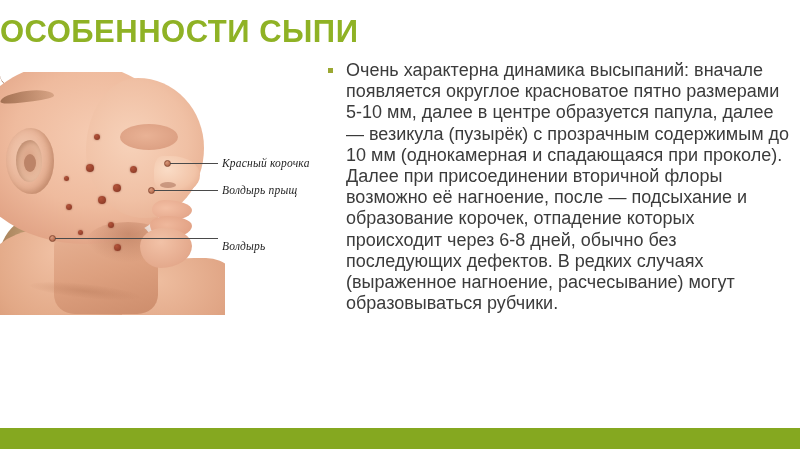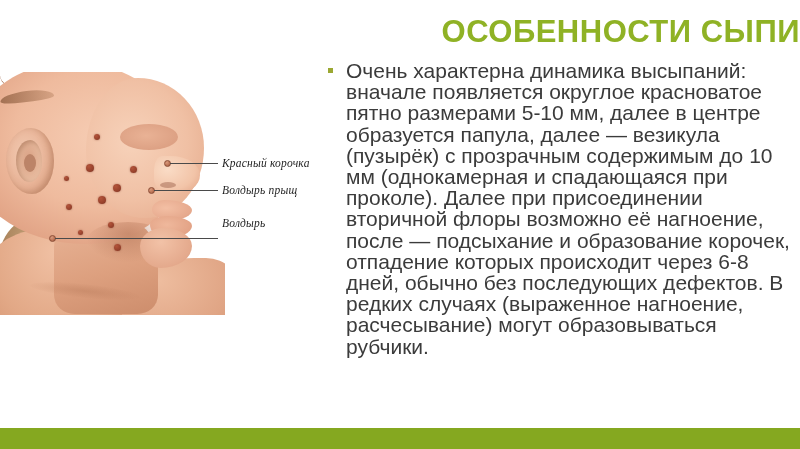--- a/index.html
+++ b/index.html
@@ -14,21 +14,21 @@
     overflow: hidden;
     font-family: "Liberation Sans", sans-serif;
   }
 
   
   #slide-title {
     position: absolute;
     left: 0;
     top: 14px;
     width: 800px;
-    text-align: right;
+    text-align: left;
     font-family: "Liberation Sans", sans-serif;
     font-weight: bold;
     font-size: 31px;
     letter-spacing: 0.5px;
     color: #8FB225;
     line-height: 36px;
     white-space: nowrap;
   }
 
   
@@ -36,21 +36,21 @@
     position: absolute;
     left: 326px;
     top: 60px;
     width: 466px;
   }
   .bullet-para {
     position: relative;
     padding-left: 20px;
     margin: 0 0 22px 0;
     font-family: "Liberation Sans", sans-serif;
-    font-size: 21px;
+    font-size: 18px;
     line-height: 21.2px;
     color: #3b3b3b;
     text-align: left;
   }
   .bullet-para:last-child { margin-bottom: 0; }
   .bullet-marker {
     position: absolute;
     left: 2px;
     top: 8px;
     width: 5px;
@@ -347,21 +347,21 @@
 <div class="leader-dot" style="left:164px; top:160px;"></div>
 <div class="leader" style="left:170px; top:163px; width:48px;"></div>
 <div class="callout-label" style="left:222px; top:157px;">Красный корочка</div>
 
 <div class="leader-dot" style="left:148px; top:187px;"></div>
 <div class="leader" style="left:154px; top:190px; width:64px;"></div>
 <div class="callout-label" style="left:222px; top:184px;">Волдырь прыщ</div>
 
 <div class="leader-dot" style="left:49px; top:235px;"></div>
 <div class="leader" style="left:55px; top:238px; width:163px;"></div>
-<div class="callout-label" style="left:222px; top:217px;">Волдырь</div>
+<div class="callout-label" style="left:222px; top:240px;">Волдырь</div>
 
 <div id="body-column">
 
   <p class="bullet-para">
     <span class="bullet-marker"></span>
     <span>Очень характерна динамика высыпаний: вначале появляется округлое красноватое пятно размерами 5-10 мм, далее в центре образуется папула, далее — везикула (пузырёк) с прозрачным содержимым до 10 мм (однокамерная и спадающаяся при проколе). Далее при присоединении вторичной флоры возможно её нагноение, после — подсыхание и образование корочек, отпадение которых происходит через 6-8 дней, обычно без последующих дефектов. В редких случаях (выраженное нагноение, расчесывание) могут образовываться рубчики.</span>
   </p>
 
 
 </div>

